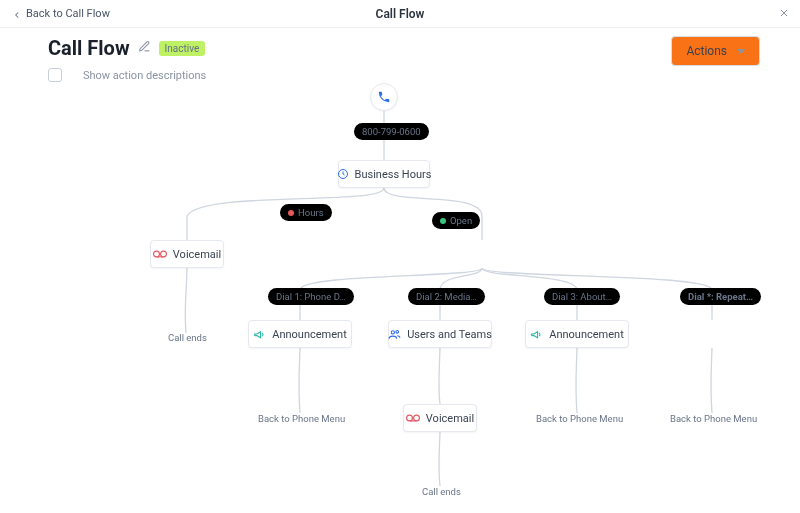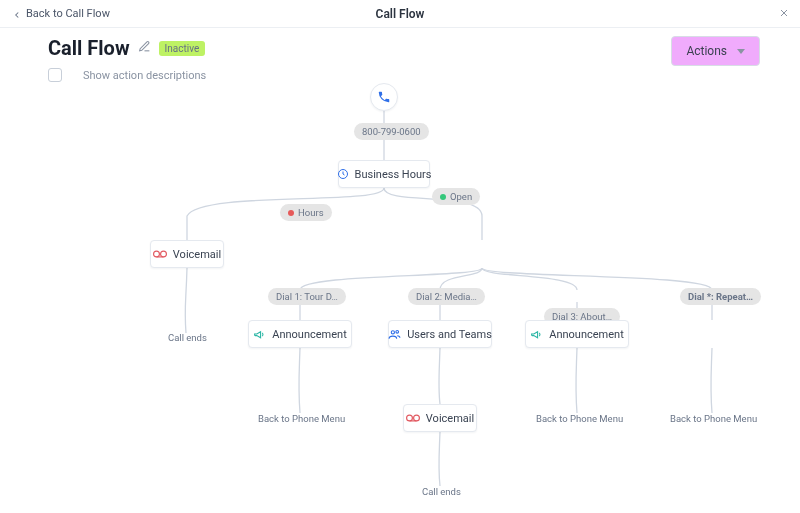--- a/index.html
+++ b/index.html
@@ -15,30 +15,30 @@
 
   
   .header{padding:8px 40px 0 48px;display:flex;align-items:flex-start;justify-content:space-between}
   .header-left{display:flex;flex-direction:column}
   .h1row{display:flex;align-items:center;gap:8px}
   .h1{font-size:20px;font-weight:700;color:#1a202c}
   .pencil{color:#8a93a2}
   .badge{background:#bef264;color:#677284;border-radius:3px;font-size:10px;padding:2px 6px}
   .chk-row{display:flex;align-items:center;gap:21px;margin-top:8px;color:#8a93a2;font-size:11px}
   .chk{width:14px;height:14px;border:1.5px solid #c8cfd9;border-radius:3px}
-  .actions-btn{border:1px solid #d7dde5;border-radius:4px;padding:7px 14px;display:flex;align-items:center;gap:10px;font-size:12px;color:#3a4150;cursor:pointer;background:#f0abfc}
+  .actions-btn{border:1px solid #d7dde5;border-radius:4px;padding:7px 14px;display:flex;align-items:center;gap:10px;font-size:12px;color:#3a4150;cursor:pointer;background:#f97316}
   .caret{width:0;height:0;border-left:4px solid transparent;border-right:4px solid transparent;border-top:5px solid #8a93a2}
 
   
   .canvas{position:absolute;left:0;top:68px;width:800px;height:445px}
   .canvas svg.edges{position:absolute;left:0;top:0;width:800px;height:445px;pointer-events:none}
 
   .node{position:absolute;background:#fff;border:1px solid #e5e9ef;border-radius:4px;box-shadow:0 1px 2px rgba(20,30,50,.05);display:flex;align-items:center;justify-content:center;gap:6px;font-size:11px;color:#3a4352;padding:0 10px;height:28px;white-space:nowrap}
   .node .icn{display:flex;align-items:center}
-  .pill{position:absolute;background:#e5e5e5;border-radius:10px;font-size:9.5px;color:#6a7588;padding:3px 8px;white-space:nowrap}
+  .pill{position:absolute;background:#000000;border-radius:10px;font-size:9.5px;color:#6a7588;padding:3px 8px;white-space:nowrap}
   .terminal{position:absolute;font-size:9.5px;color:#6a7588;white-space:nowrap}
   .dot{width:6px;height:6px;border-radius:50%;display:inline-block;margin-right:4px;vertical-align:middle}
   .dot.red{background:#e65a5a}
   .dot.green{background:#34c77b}
 
   .start-circle{position:absolute;width:28px;height:28px;border:1px solid #e5e9ef;border-radius:50%;background:#fff;display:flex;align-items:center;justify-content:center;box-shadow:0 1px 2px rgba(20,30,50,.05)}
 
   
   .c-blue{color:#2f6fe8}
   .c-red{color:#e25b63}
@@ -135,40 +135,40 @@
             <circle cx="12" cy="12" r="9"></circle>
             <polyline points="12 7 12 12 15 14"></polyline>
           </svg>
       </span>
       <span>Business Hours</span>
     </div>
 
     <div class="pill" style="left:280px;top:136px">
       <span class="dot red"></span><span>Hours</span>
     </div>
-    <div class="pill" style="left:432px;top:120px">
+    <div class="pill" style="left:432px;top:144px">
       <span class="dot green"></span><span>Open</span>
     </div>
 
     <div class="node" style="left:150px;top:172px;width:74px">
       <span class="icn c-red">
         <svg width="14" height="10" viewBox="0 0 24 16" fill="none" stroke="currentColor" stroke-width="2">
             <circle cx="6" cy="8" r="5"></circle>
             <circle cx="18" cy="8" r="5"></circle>
             <line x1="6" y1="13" x2="18" y2="13"></line>
           </svg>
       </span>
       <span>Voicemail</span>
     </div>
     <div class="terminal" style="left:168px;top:264px">Call ends</div>
 
 
-    <div class="pill" style="left:268px;top:220px;">Dial 1: Tour D…</div>
+    <div class="pill" style="left:268px;top:220px;">Dial 1: Phone D…</div>
     <div class="pill" style="left:408px;top:220px;">Dial 2: Media…</div>
-    <div class="pill" style="left:544px;top:220px;margin-top:20px;">Dial 3: About…</div>
+    <div class="pill" style="left:544px;top:220px;">Dial 3: About…</div>
     <div class="pill" style="left:680px;top:220px;font-weight:bold;">Dial *: Repeat…</div>
 
     <div class="node" style="left:248px;top:252px;width:104px">
       <span class="icn c-teal">
         <svg width="13" height="13" viewBox="0 0 24 24" fill="none" stroke="currentColor" stroke-width="2">
             <path d="M3 11v2a1 1 0 001 1h3l7 4V7l-7 4H4a1 1 0 00-1 0z"></path>
             <path d="M17 9a4 4 0 010 6"></path>
           </svg>
       </span>
       <span>Announcement</span>

